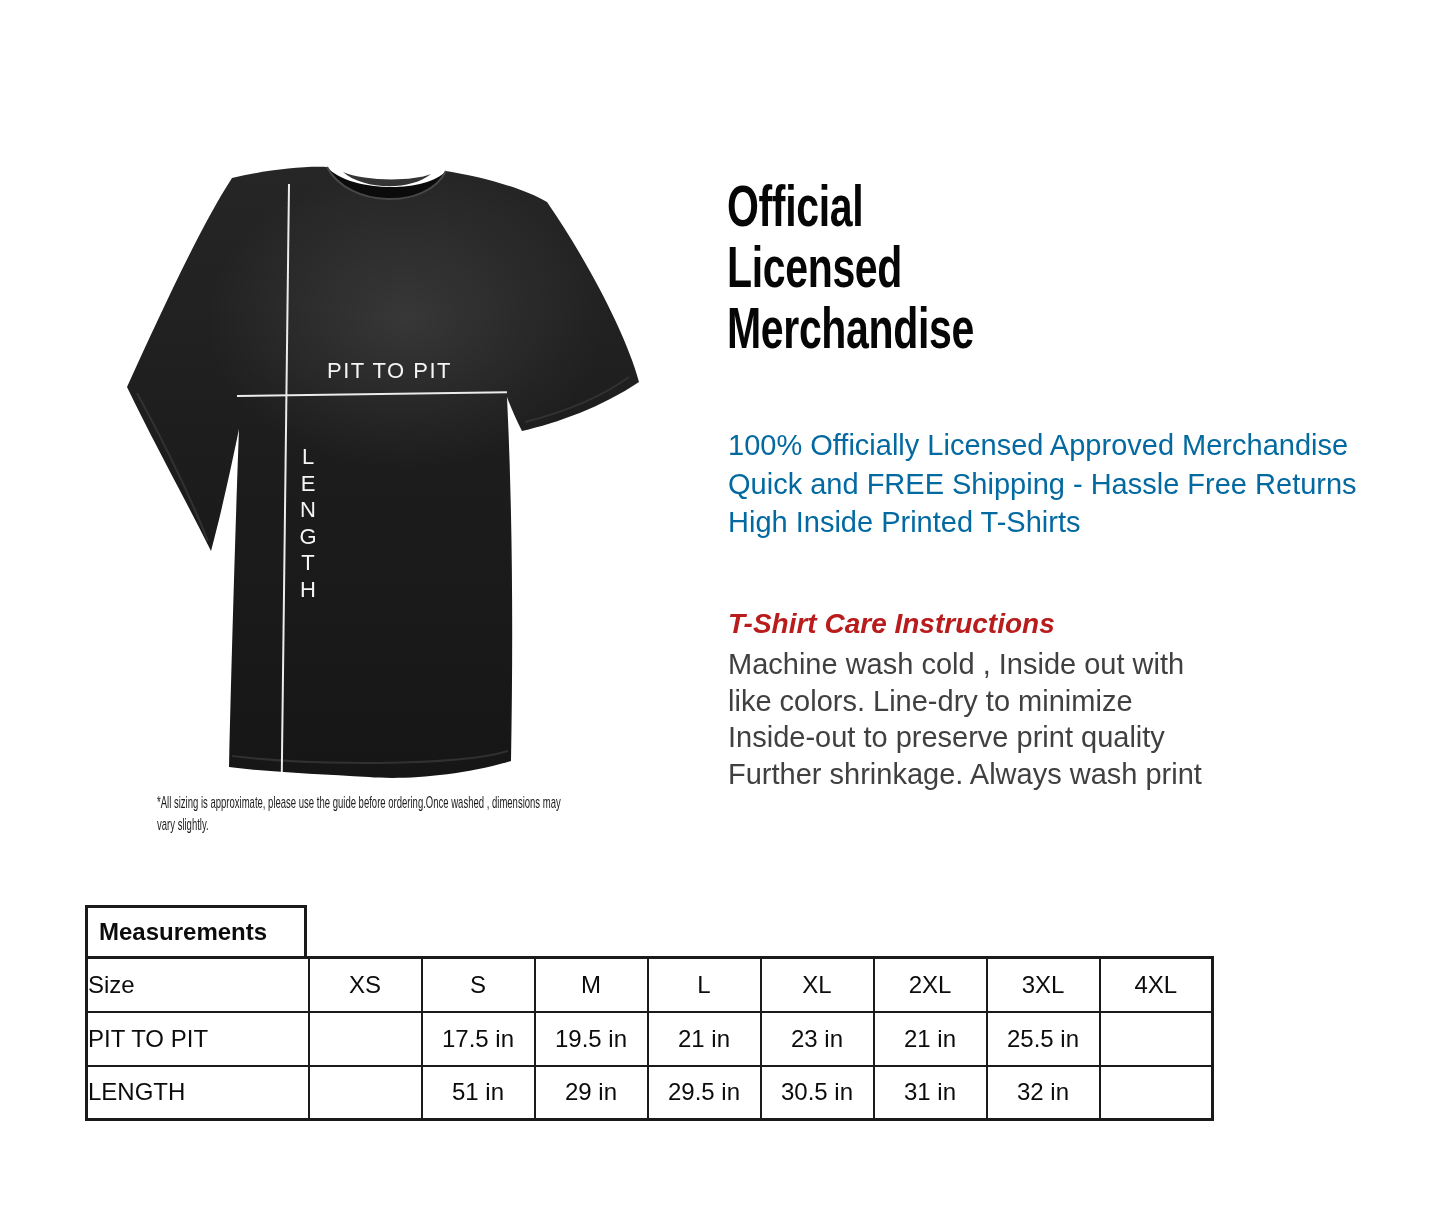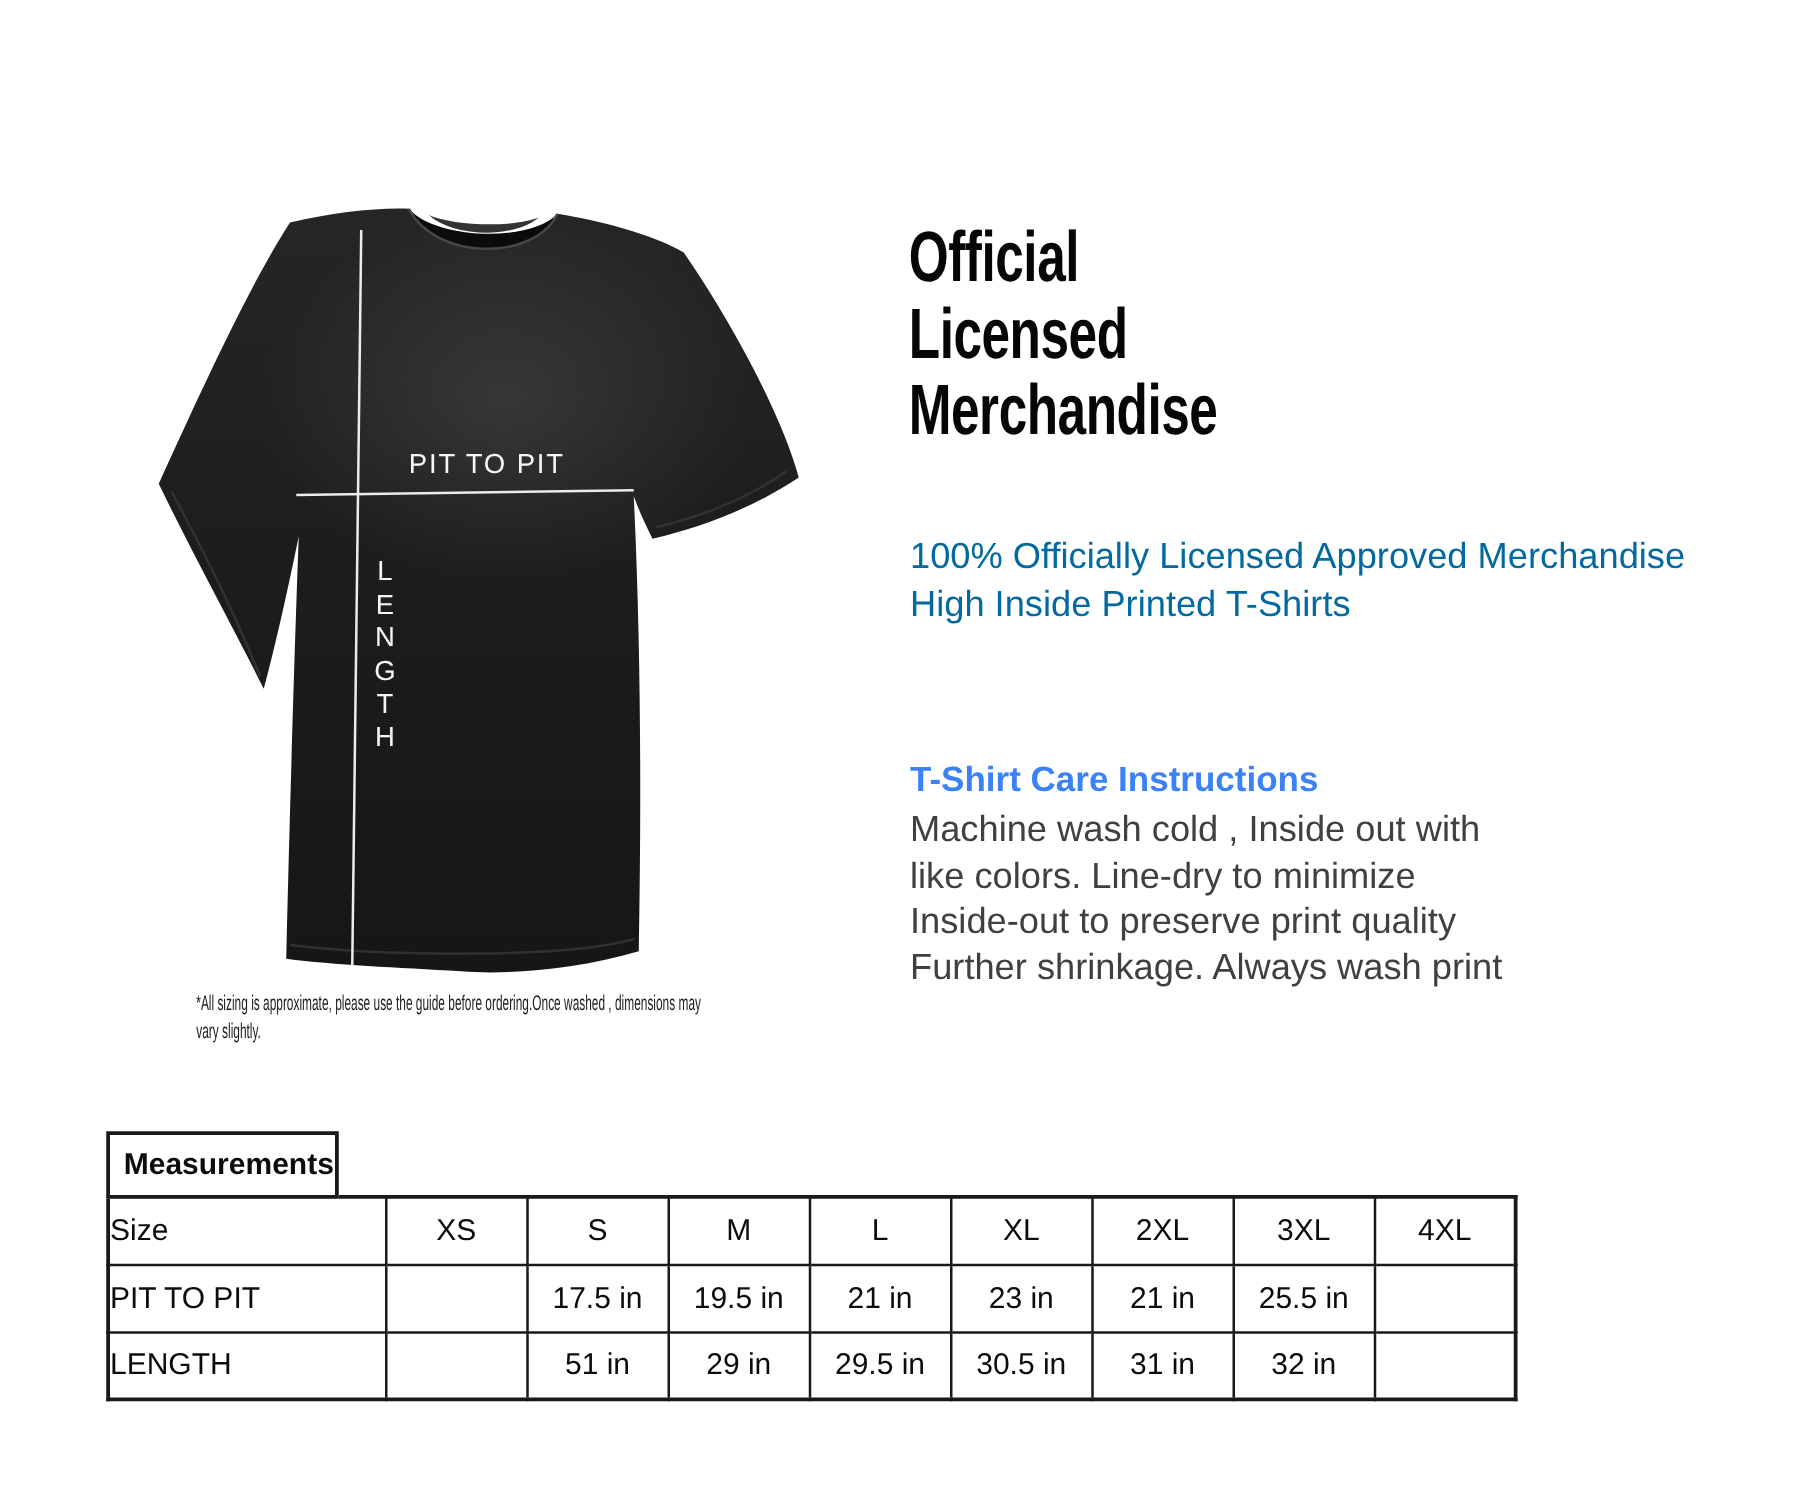--- a/index.html
+++ b/index.html
@@ -43,31 +43,31 @@
     font-size:57px; line-height:61px; font-weight:bold; color:#060606;
     letter-spacing:-0.5px; transform:scaleX(0.72); transform-origin:left top;
     white-space:nowrap;
   }
   .description {
     position:absolute; left:728px; top:426px;
     font-size:29px; line-height:38.5px; color:#0369a1; white-space:nowrap;
   }
   .care-heading {
     position:absolute; left:728px; top:608px;
-    font-size:28px; font-weight:bold; color:#3b82f6; white-space:nowrap;
+    font-size:28px; font-weight:bold; color:#b91c1c; white-space:nowrap;font-style:italic;
   }
   .care-lines {
     position:absolute; left:728px; top:646px;
     font-size:29px; line-height:36.5px; color:#404040; white-space:nowrap;
   }
 
   
   .table-wrap { position:absolute; left:85px; top:905px; }
   .corner-box {
-    width:186px; height:54px; border:3px solid #1a1a1a; background:#fff;
+    width:222px; height:54px; border:3px solid #1a1a1a; background:#fff;
     display:flex; align-items:center; padding-left:11px;
     font-size:24px; font-weight:bold; color:#0c0c0c;
     position:relative; z-index:2;
   }
   table.m-table {
     position:relative; margin-top:-3px; border-collapse:collapse; table-layout:fixed;
     width:1126px; background:#fff;
   }
   table.m-table td {
     border:2px solid #1a1a1a; height:54px; font-size:24px; color:#0c0c0c;
@@ -140,20 +140,21 @@
 </div>
 
 <h1 class="title">
   <div>Official</div>
   <div>Licensed</div>
   <div>Merchandise</div>
 </h1>
 
 <div class="description">
   <div>100% Officially Licensed Approved Merchandise</div>
+  <div>Quick and FREE Shipping - Hassle Free Returns</div>
   <div>High Inside Printed T-Shirts</div>
 </div>
 
 <div class="care-heading">T-Shirt Care Instructions</div>
 
 <div class="care-lines">
   <div>Machine wash cold , Inside out with</div>
   <div>like colors. Line-dry to minimize</div>
   <div>Inside-out to preserve print quality</div>
   <div>Further shrinkage. Always wash print</div>

